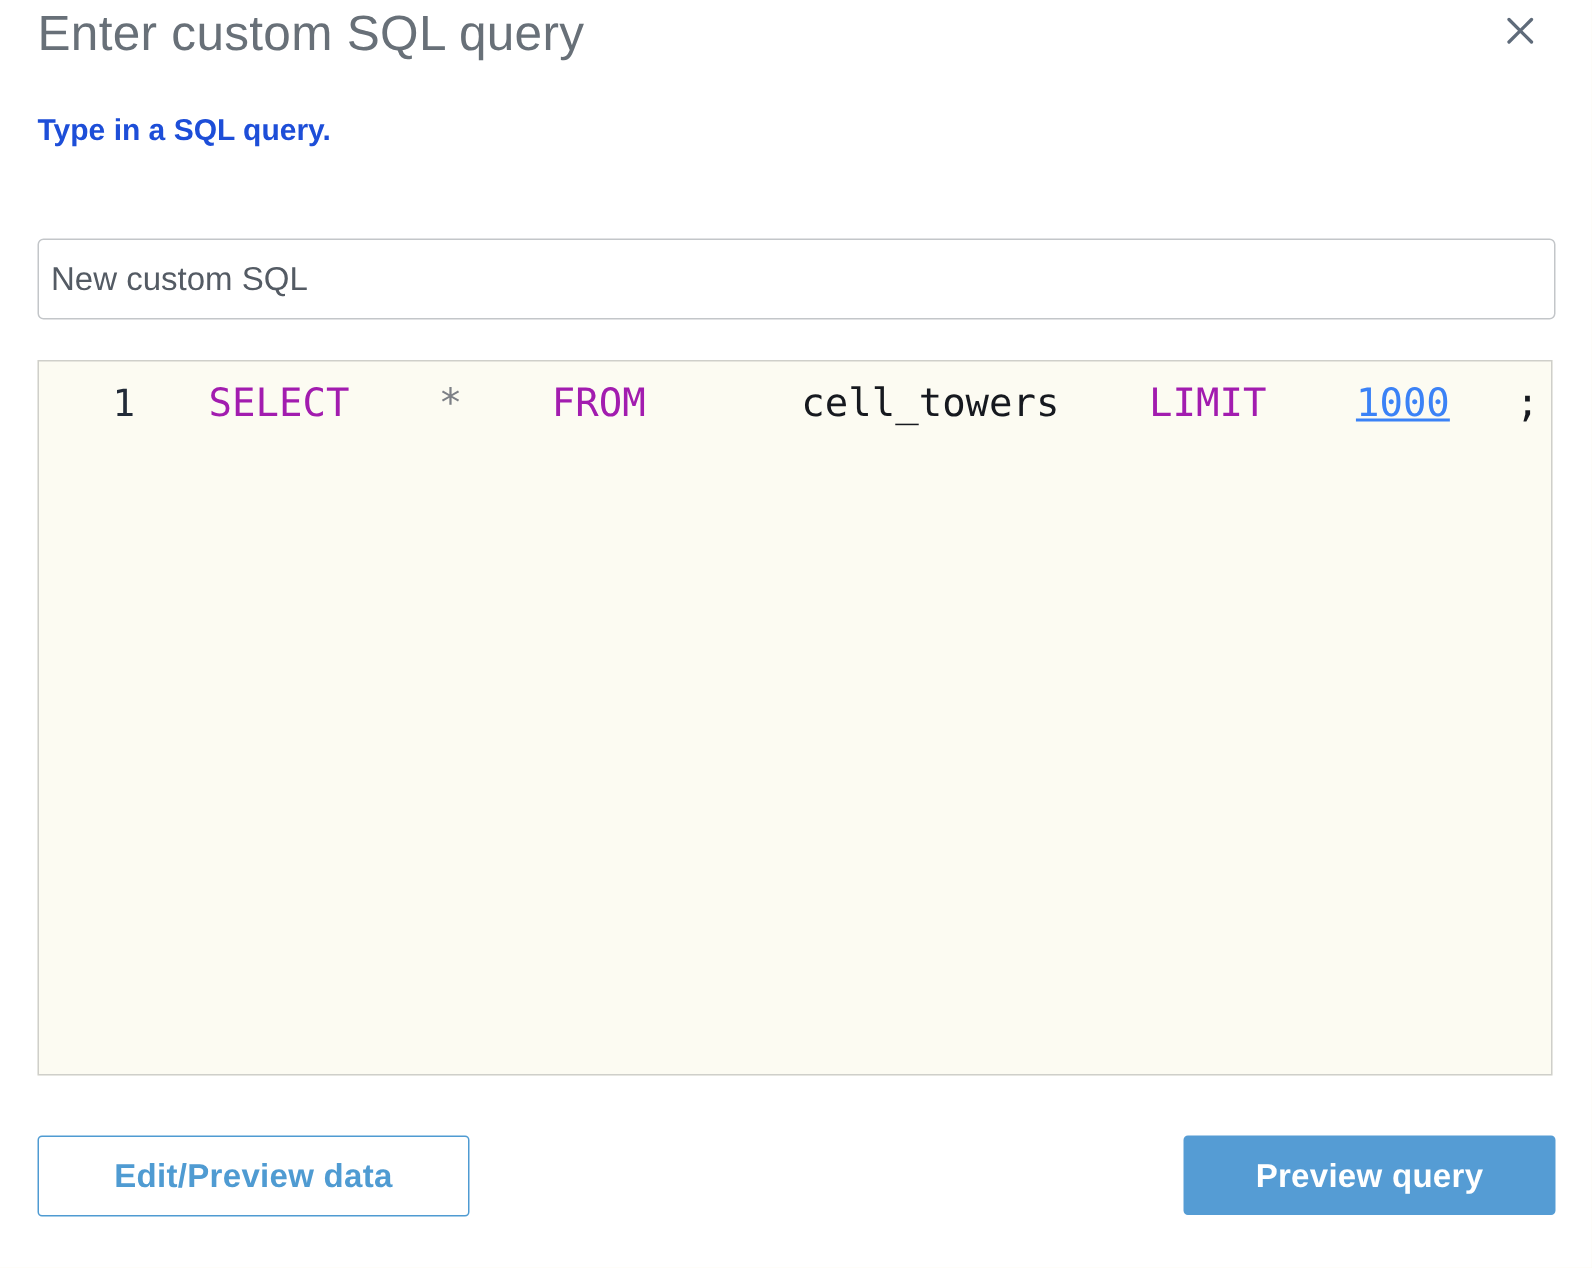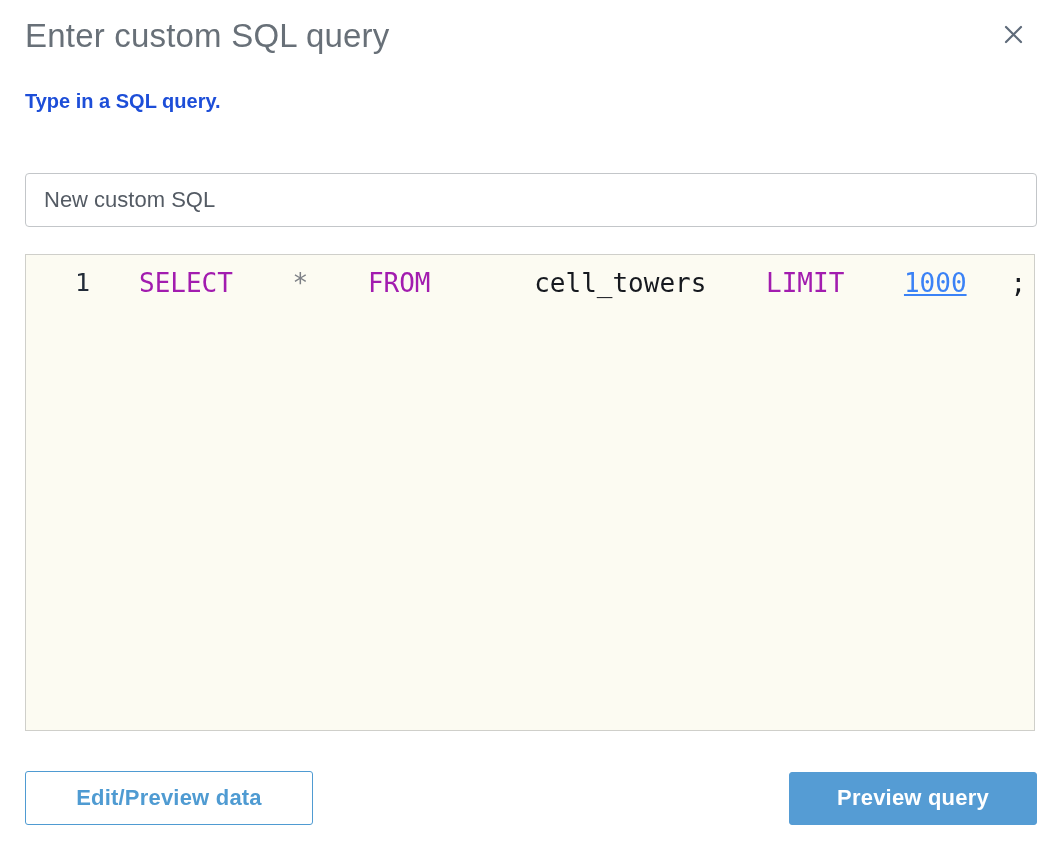--- a/index.html
+++ b/index.html
@@ -14,21 +14,21 @@
     position: relative;
     width: 1061px;
     height: 845px;
     padding: 0 24px 0 25px;
   }
   
   .header {
     display: flex;
     justify-content: space-between;
     align-items: flex-start;
-    padding-top: 14px;
+    padding-top: 0;
   }
   .title {
     font-size: 33px;
     font-weight: 400;
     color: #687078;
     line-height: 44px;
     letter-spacing: 0.2px;
   }
   .close-btn {
     background: none;
@@ -48,21 +48,21 @@
     line-height: 26px;
   }
   
   .name-input {
     display: block;
     margin-top: 59px;
     width: 1012px;
     height: 54px;
     border: 1px solid #c3c6c9;
     border-radius: 4px;
-    padding: 0 18px;
+    padding: 0 8px;
     font-family: "Liberation Sans", sans-serif;
     font-size: 22px;
     color: #545b64;
     background: #ffffff;
     outline: none;
   }
   
   .editor {
     margin-top: 27px;
     width: 1010px;
@@ -93,21 +93,21 @@
   }
   .tok-kw    { color: #a21caf; }
   .tok-op    { color: #7d8086; }
   .tok-plain { color: #16191f; margin-left: 44px; }
   .tok-num   { color: #3b82f6; text-decoration: underline; }
   
   .footer {
     margin-top: 40px;
     display: flex;
     justify-content: space-between;
-    align-items: center;
+    align-items: flex-start;
   }
   .btn {
     font-family: "Liberation Sans", sans-serif;
     font-size: 22px;
     font-weight: 600;
     border-radius: 3px;
     cursor: pointer;
     letter-spacing: 0.2px;
   }
   .btn-secondary {

